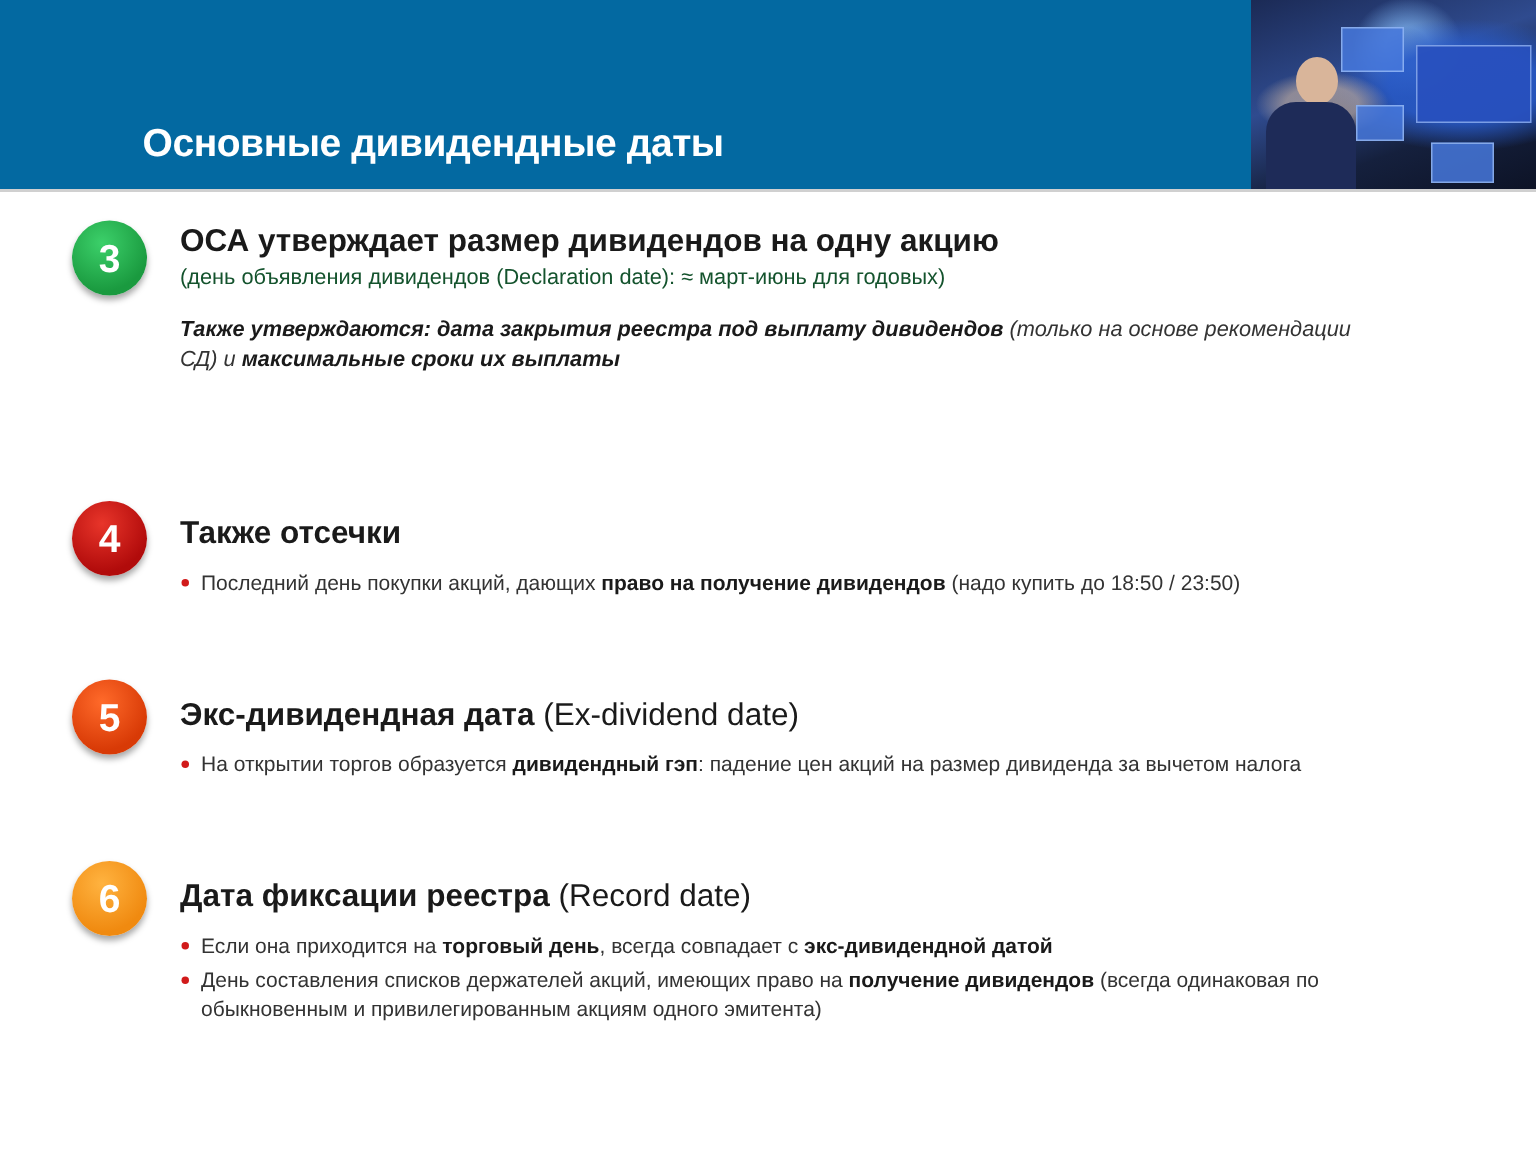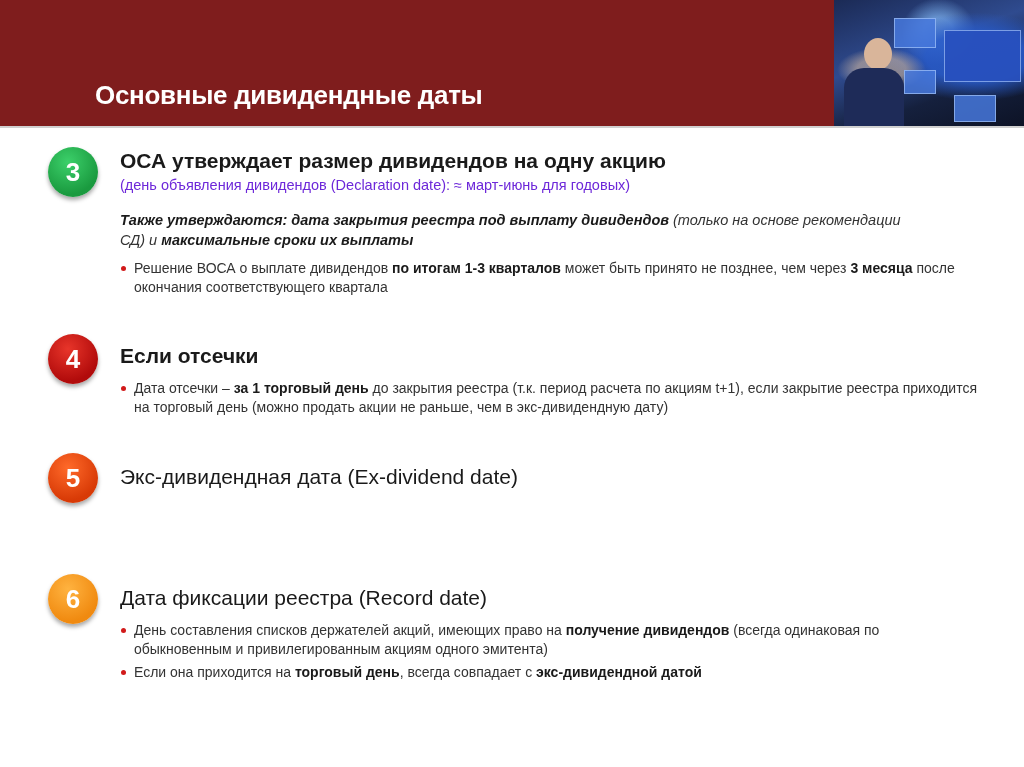--- a/index.html
+++ b/index.html
@@ -3,21 +3,21 @@
 <meta charset="utf-8">
 <style>
   html, body { margin:0; padding:0; }
   body {
     width:1024px; height:767px; overflow:hidden; background:#ffffff;
     font-family:"Liberation Sans", sans-serif; color:#333;
     position:relative;
   }
   .header {
     position:absolute; left:0; top:0; width:1024px; height:126px;
-    background:#7f1d1d;
+    background:#0369a1;
   }
   .header-title {
     position:absolute; left:95px; top:80px;
     color:#ffffff; font-weight:bold; font-size:26px; letter-spacing:-0.3px;
   }
   .header-photo {
     position:absolute; left:834px; top:0; width:190px; height:126px;
     background:
       radial-gradient(ellipse at 25% 55%, rgba(220,190,160,0.55) 0 12%, transparent 22%),
       radial-gradient(ellipse at 75% 45%, rgba(40,90,200,0.9) 0 25%, transparent 45%),
@@ -37,22 +37,22 @@
     color:#fff; font-weight:bold; font-size:26px; text-align:center; line-height:50px;
     box-shadow: 0 3px 4px rgba(0,0,0,0.35);
   }
   .badge.green { background:radial-gradient(circle at 40% 30%, #3cd06a, #1a9a3f 70%); }
   .badge.red { background:radial-gradient(circle at 40% 30%, #e8352a, #b10b0b 70%); }
   .badge.orange-red { background:radial-gradient(circle at 40% 30%, #ff6a2a, #d83a06 70%); }
   .badge.orange { background:radial-gradient(circle at 40% 30%, #ffb340, #f08a10 70%); }
   .sec-title {
     position:absolute; left:72px; font-size:21px; color:#1a1a1a; white-space:nowrap;
   }
-  .sec-title b { font-weight:normal; }
-  .sec-sub { position:absolute; left:72px; font-size:14.5px; color:#6d28d9; white-space:nowrap; }
+  .sec-title b { font-weight:bold; }
+  .sec-sub { position:absolute; left:72px; font-size:14.5px; color:#14532d; white-space:nowrap; }
   .para { position:absolute; left:72px; width:800px; font-size:14.5px; color:#333; line-height:20px; }
   .bullets { position:absolute; left:72px; width:860px; margin:0; padding:0; list-style:none; }
   .bullets li {
     position:relative; padding-left:14px; font-size:14px; line-height:19px; color:#333; margin-bottom:4px;
   }
   .bullets li::before {
     content:""; position:absolute; left:1px; top:7px; width:5px; height:5px; border-radius:50%; background:#d11a1a;
   }
   b { color:#1a1a1a; }
 </style>
@@ -73,39 +73,39 @@
 <div class="header-bottom-line"></div>
 
 <div class="section" style="top:147px;">
   <div class="badge green" style="top:0;">3</div>
   <div class="sec-title" style="top:2px;font-weight:bold;">ОСА утверждает размер дивидендов на одну акцию</div>
   <div class="sec-sub" style="top:30px;">(день объявления дивидендов (Declaration date): ≈ март-июнь для годовых)</div>
   <div class="para" style="top:63px;font-style:italic;">
     <b>Также утверждаются: дата закрытия реестра под выплату дивидендов</b><span> (только на основе рекомендации СД) и </span><b>максимальные сроки их выплаты</b>
   </div>
   <ul class="bullets" style="top:112px;">
-    <li><span>Решение ВОСА о выплате дивидендов </span><b>по итогам 1-3 кварталов</b><span> может быть принято не позднее, чем через </span><b>3 месяца</b><span> после окончания соответствующего квартала</span></li>
   </ul>
 </div>
 
 <div class="section" style="top:334px;">
   <div class="badge red" style="top:0;">4</div>
-  <div class="sec-title" style="top:10px;font-weight:bold;">Если отсечки</div>
+  <div class="sec-title" style="top:10px;font-weight:bold;">Также отсечки</div>
   <ul class="bullets" style="top:45px;">
-    <li><span>Дата отсечки – </span><b>за 1 торговый день</b><span> до закрытия реестра (т.к. период расчета по акциям t+1), если закрытие реестра приходится на торговый день (можно продать акции не раньше, чем в экс-дивидендную дату)</span></li>
+    <li><span>Последний день покупки акций, дающих </span><b>право на получение дивидендов</b><span> (надо купить до 18:50 / 23:50)</span></li>
   </ul>
 </div>
 
 <div class="section" style="top:453px;">
   <div class="badge orange-red" style="top:0;">5</div>
   <div class="sec-title" style="top:12px;"><b>Экс-дивидендная дата</b><span> (Ex-dividend date)</span></div>
   <ul class="bullets" style="top:47px;">
+    <li><span>На открытии торгов образуется </span><b>дивидендный гэп</b><span>: падение цен акций на размер дивиденда за вычетом налога</span></li>
   </ul>
 </div>
 
 <div class="section" style="top:574px;">
   <div class="badge orange" style="top:0;">6</div>
   <div class="sec-title" style="top:12px;"><b>Дата фиксации реестра</b><span> (Record date)</span></div>
   <ul class="bullets" style="top:47px;">
+    <li><span>Если она приходится на </span><b>торговый день</b><span>, всегда совпадает с </span><b>экс-дивидендной датой</b></li>
     <li><span>День составления списков держателей акций, имеющих право на </span><b>получение дивидендов</b><span> (всегда одинаковая по обыкновенным и привилегированным акциям одного эмитента)</span></li>
-    <li><span>Если она приходится на </span><b>торговый день</b><span>, всегда совпадает с </span><b>экс-дивидендной датой</b></li>
   </ul>
 </div>
 
 </body></html>

